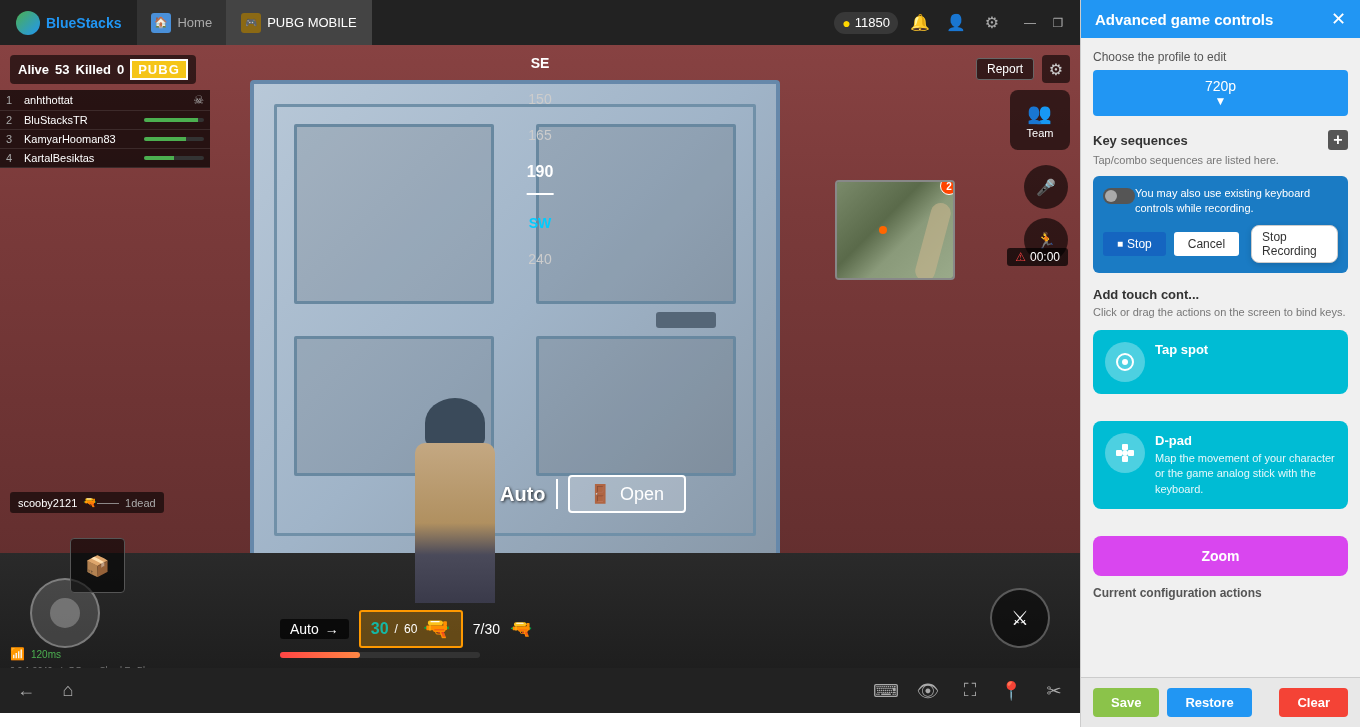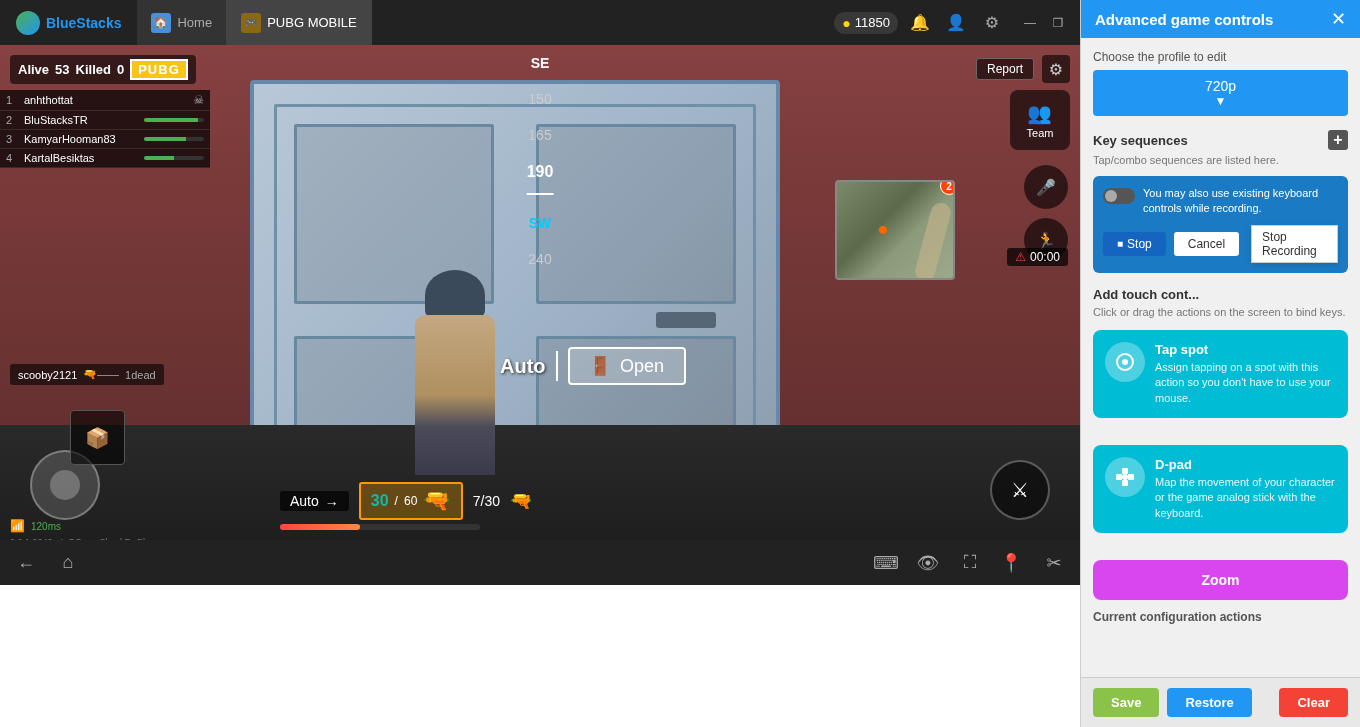--- a/index.html
+++ b/index.html
@@ -1,21 +1,21 @@
 <!DOCTYPE html>
 <html><head>
   <meta charset="utf-8">
   <style>
     * { margin: 0; padding: 0; box-sizing: border-box; }
     body { width: 1360px; height: 727px; overflow: hidden; font-family: 'Segoe UI', Arial, sans-serif; display: flex; }
 
     
     #game-area {
       width: 1080px;
-      height: 585px;
+      height: 713px;
       background: #6b3535;
       position: relative;
       overflow: hidden;
     }
 
     
     .door-bg {
       position: absolute;
       top: 0; left: 0; right: 0; bottom: 0;
       background: linear-gradient(to bottom, #8b4444 0%, #7a3a3a 30%, #5a2a2a 100%);
@@ -509,21 +509,20 @@
     
     .recording-box {
       background: #1a7bc4;
       border-radius: 6px;
       padding: 10px;
       margin-bottom: 14px;
     }
     .recording-toggle-row {
       display: flex;
       align-items: flex-start;
-      gap: 8px;
       margin-bottom: 8px;
     }
     .toggle-switch {
       width: 32px; height: 16px;
       background: #555;
       border-radius: 8px;
       position: relative;
       flex-shrink: 0;
       margin-top: 2px;
     }
@@ -565,21 +564,21 @@
       padding: 5px 14px;
       border-radius: 3px;
       font-size: 12px;
       cursor: pointer;
     }
 
     
     .stop-recording-tooltip {
       background: white;
       border: 1px solid #ccc;
-      border-radius: 0;
+      border-radius: 8px;
       padding: 4px 10px;
       font-size: 12px;
       color: #333;
       display: inline-block;
       margin-left: 4px;
       box-shadow: 0 2px 6px rgba(0,0,0,0.15);
     }
 
     
     .add-touch-label {
@@ -1010,21 +1009,20 @@
 
       <div class="control-card">
         <div class="control-card-icon">
           <svg width="20" height="20" viewBox="0 0 20 20">
             <circle cx="10" cy="10" r="8" fill="none" stroke="white" stroke-width="2"></circle>
             <circle cx="10" cy="10" r="3" fill="white"></circle>
           </svg>
         </div>
         <div class="control-card-text">
           <div class="control-card-title">Tap spot</div>
-          <div class="control-card-desc">Assign tapping on a spot with this action so you don't have to use your mouse.</div>
         </div>
       </div>
 
       <div class="control-card">
         <div class="control-card-icon">
           <svg width="22" height="22" viewBox="0 0 22 22">
             <rect x="8" y="2" width="6" height="6" fill="white" rx="1"></rect>
             <rect x="8" y="14" width="6" height="6" fill="white" rx="1"></rect>
             <rect x="2" y="8" width="6" height="6" fill="white" rx="1"></rect>
             <rect x="14" y="8" width="6" height="6" fill="white" rx="1"></rect>

